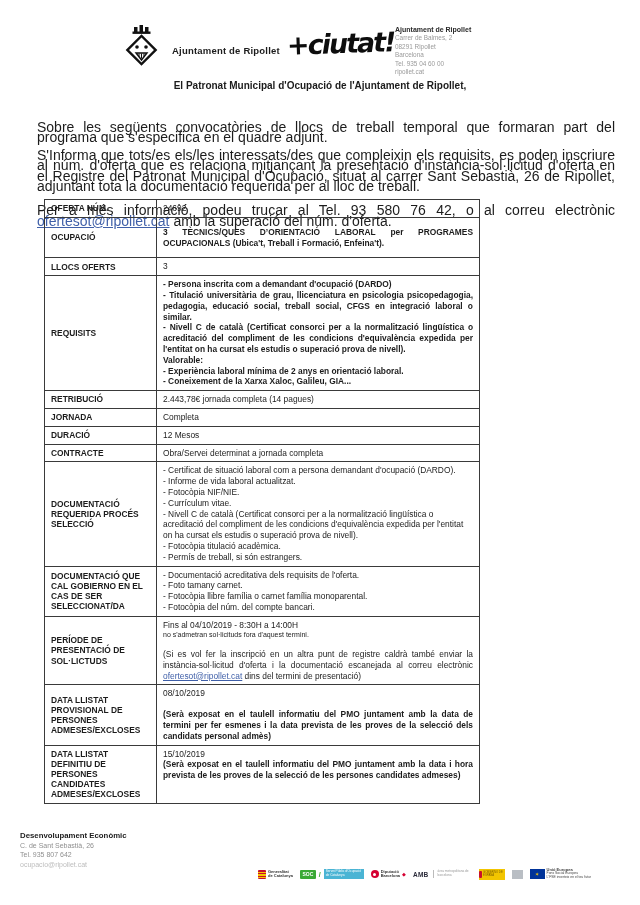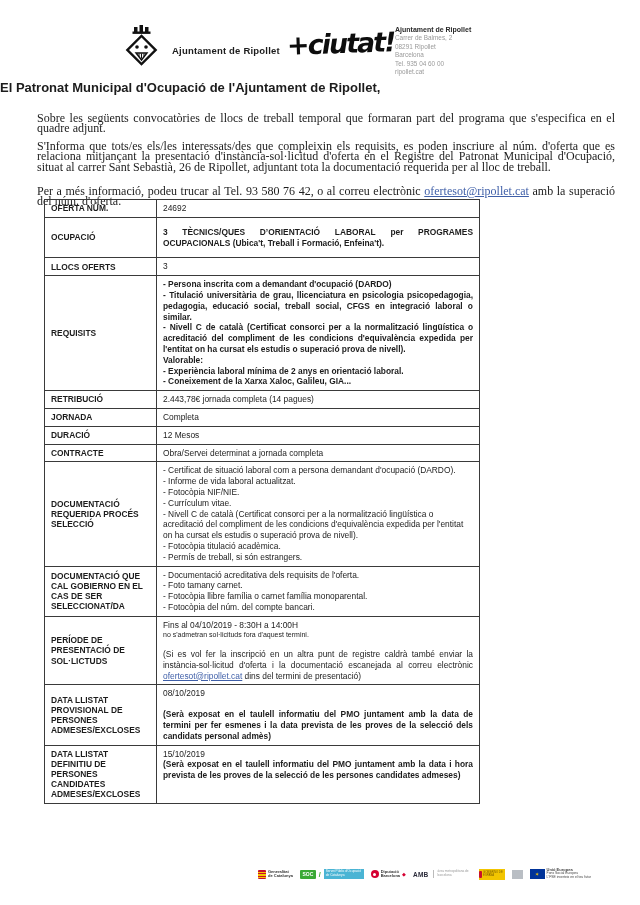--- a/index.html
+++ b/index.html
@@ -14,25 +14,25 @@
   .escut { position:absolute; left:120; left:120px; top:24px; }
   .org-name { position:absolute; left:172px; top:45px; font-size:9.5px; font-weight:bold; letter-spacing:0.2px; }
   .ciutat-logo {
     position:absolute; left:287px; top:28px; font-size:27px; font-weight:900; font-style:italic;
     font-family:"DejaVu Sans", sans-serif; letter-spacing:-2px; transform:rotate(-2deg); color:#0d0d0d;
   }
   .addr { position:absolute; left:395px; top:26px; width:150px; line-height:8.4px; }
   .addr .a-name { font-size:7px; font-weight:bold; color:#2a2a2a; }
   .addr .a-line { font-size:6.4px; color:#9a9a9a; }
 
-  .doc-title { position:absolute; top:80px; left:0; width:640px; text-align:left; font-size:13px; font-weight:bold; }
+  .doc-title { position:absolute; top:80px; left:0; width:640px; text-align:center; font-size:10px; font-weight:bold; }
   .informa   { position:absolute; top:101px; left:0; width:640px; text-align:center; font-size:10px; font-weight:bold; letter-spacing:5px; }
 
   
-  .intro { position:absolute; top:113px; left:37px; width:578px; font-size:12px; line-height:10.4px;font-family:Liberation Serif, serif; }
+  .intro { position:absolute; top:122px; left:37px; width:578px; font-size:14px; line-height:10.4px; }
   .intro p { margin-bottom:7px; text-align:justify; }
   .intro p.gap { margin-bottom:14px; }
   a.link, .link { color:#3f5fa8; text-decoration:underline; cursor:pointer; }
 
   
   .offer-table { position:absolute; top:199px; left:44px; width:436px; border-collapse:collapse; table-layout:fixed; }
   .offer-table td {
     border:1px solid #3a3a3a; vertical-align:top; padding:3px 6px;
     font-size:8.4px; line-height:10.8px;
   }
@@ -184,20 +184,26 @@
     <tr>
       <td class="lbl">DATA LLISTAT DEFINITIU DE PERSONES CANDIDATES ADMESES/EXCLOSES</td>
       <td>
         <div>15/10/2019</div>
         <div class="just">(Serà exposat en el taulell informatiu del PMO juntament amb la data i hora prevista de les proves de la selecció de les persones candidates admeses)</div>
       </td>
     </tr>
   </tbody>
     </table>
 
+  <div class="footer-left">
+    <div class="f-dept">Desenvolupament Econòmic</div>
+    <div class="f-line">C. de Sant Sebastià, 26</div>
+    <div class="f-line">Tel. 935 807 642</div>
+    <div class="f-mail">ocupacio@ripollet.cat</div>
+  </div>
 
   <div class="logo-strip">
     <div class="lg">
       <div class="gc-icon"></div>
       <div class="gc-text">Generalitat
 de Catalunya</div>
     </div>
     <div class="lg">
       <span class="soc-badge">SOC</span>
       <span class="soc-slash">/</span>

